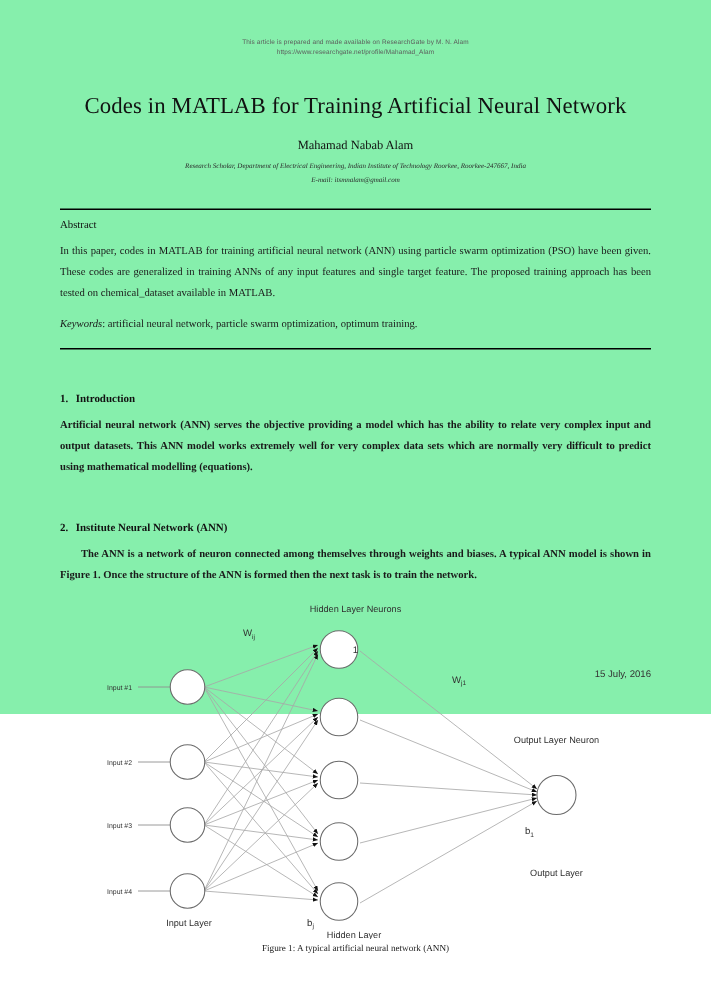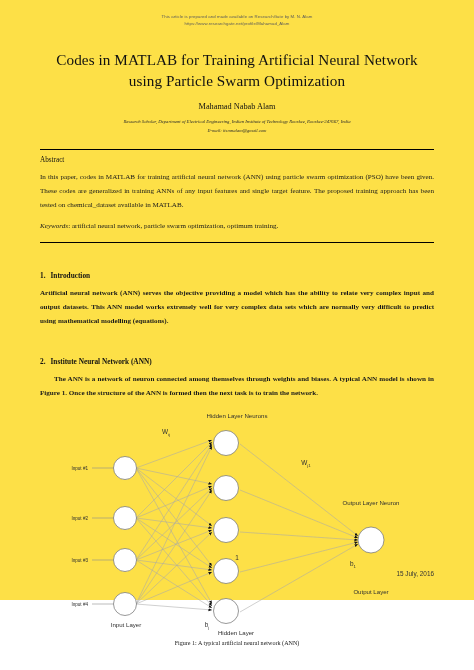--- a/index.html
+++ b/index.html
@@ -11,24 +11,24 @@
     width: 474px;
     height: 670px;
     overflow: hidden;
     font-family: "Liberation Serif", serif;
     color: #1a1a1a;
     position: relative;
   }
   .page {
     position: relative;
     width: 474px;
-    height: 600px;
-    background: #fde047;
+    height: 476px;
+    background: #86efac;
     box-sizing: border-box;
-    padding: 0 40px;
+    padding: 11px 40px;
   }
 
   
   .rg-header {
     padding-top: 14px;
     text-align: center;
     font-family: "Liberation Sans", sans-serif;
     font-size: 4.3px;
     line-height: 1.55;
     color: #5a5a5a;
@@ -170,21 +170,20 @@
 
 <div class="page">
 
   <div class="rg-header">
     <div>This article is prepared and made available on ResearchGate by M. N. Alam</div>
     <div class="rg-line2">https://www.researchgate.net/profile/Mahamad_Alam</div>
   </div>
 
   <h1 class="doc-title">
     <span>Codes in MATLAB for Training Artificial Neural Network</span><br>
-    <span>using Particle Swarm Optimization</span>
   </h1>
 
   <div class="author-name">Mahamad Nabab Alam</div>
   <div class="affiliation">
     <div>Research Scholar, Department of Electrical Engineering, Indian Institute of Technology Roorkee, Roorkee-247667, India</div>
     <div>E-mail: itsmnalam@gmail.com</div>
   </div>
 
   <hr class="rule rule-abstract-top">
   <div class="abstract-block">

